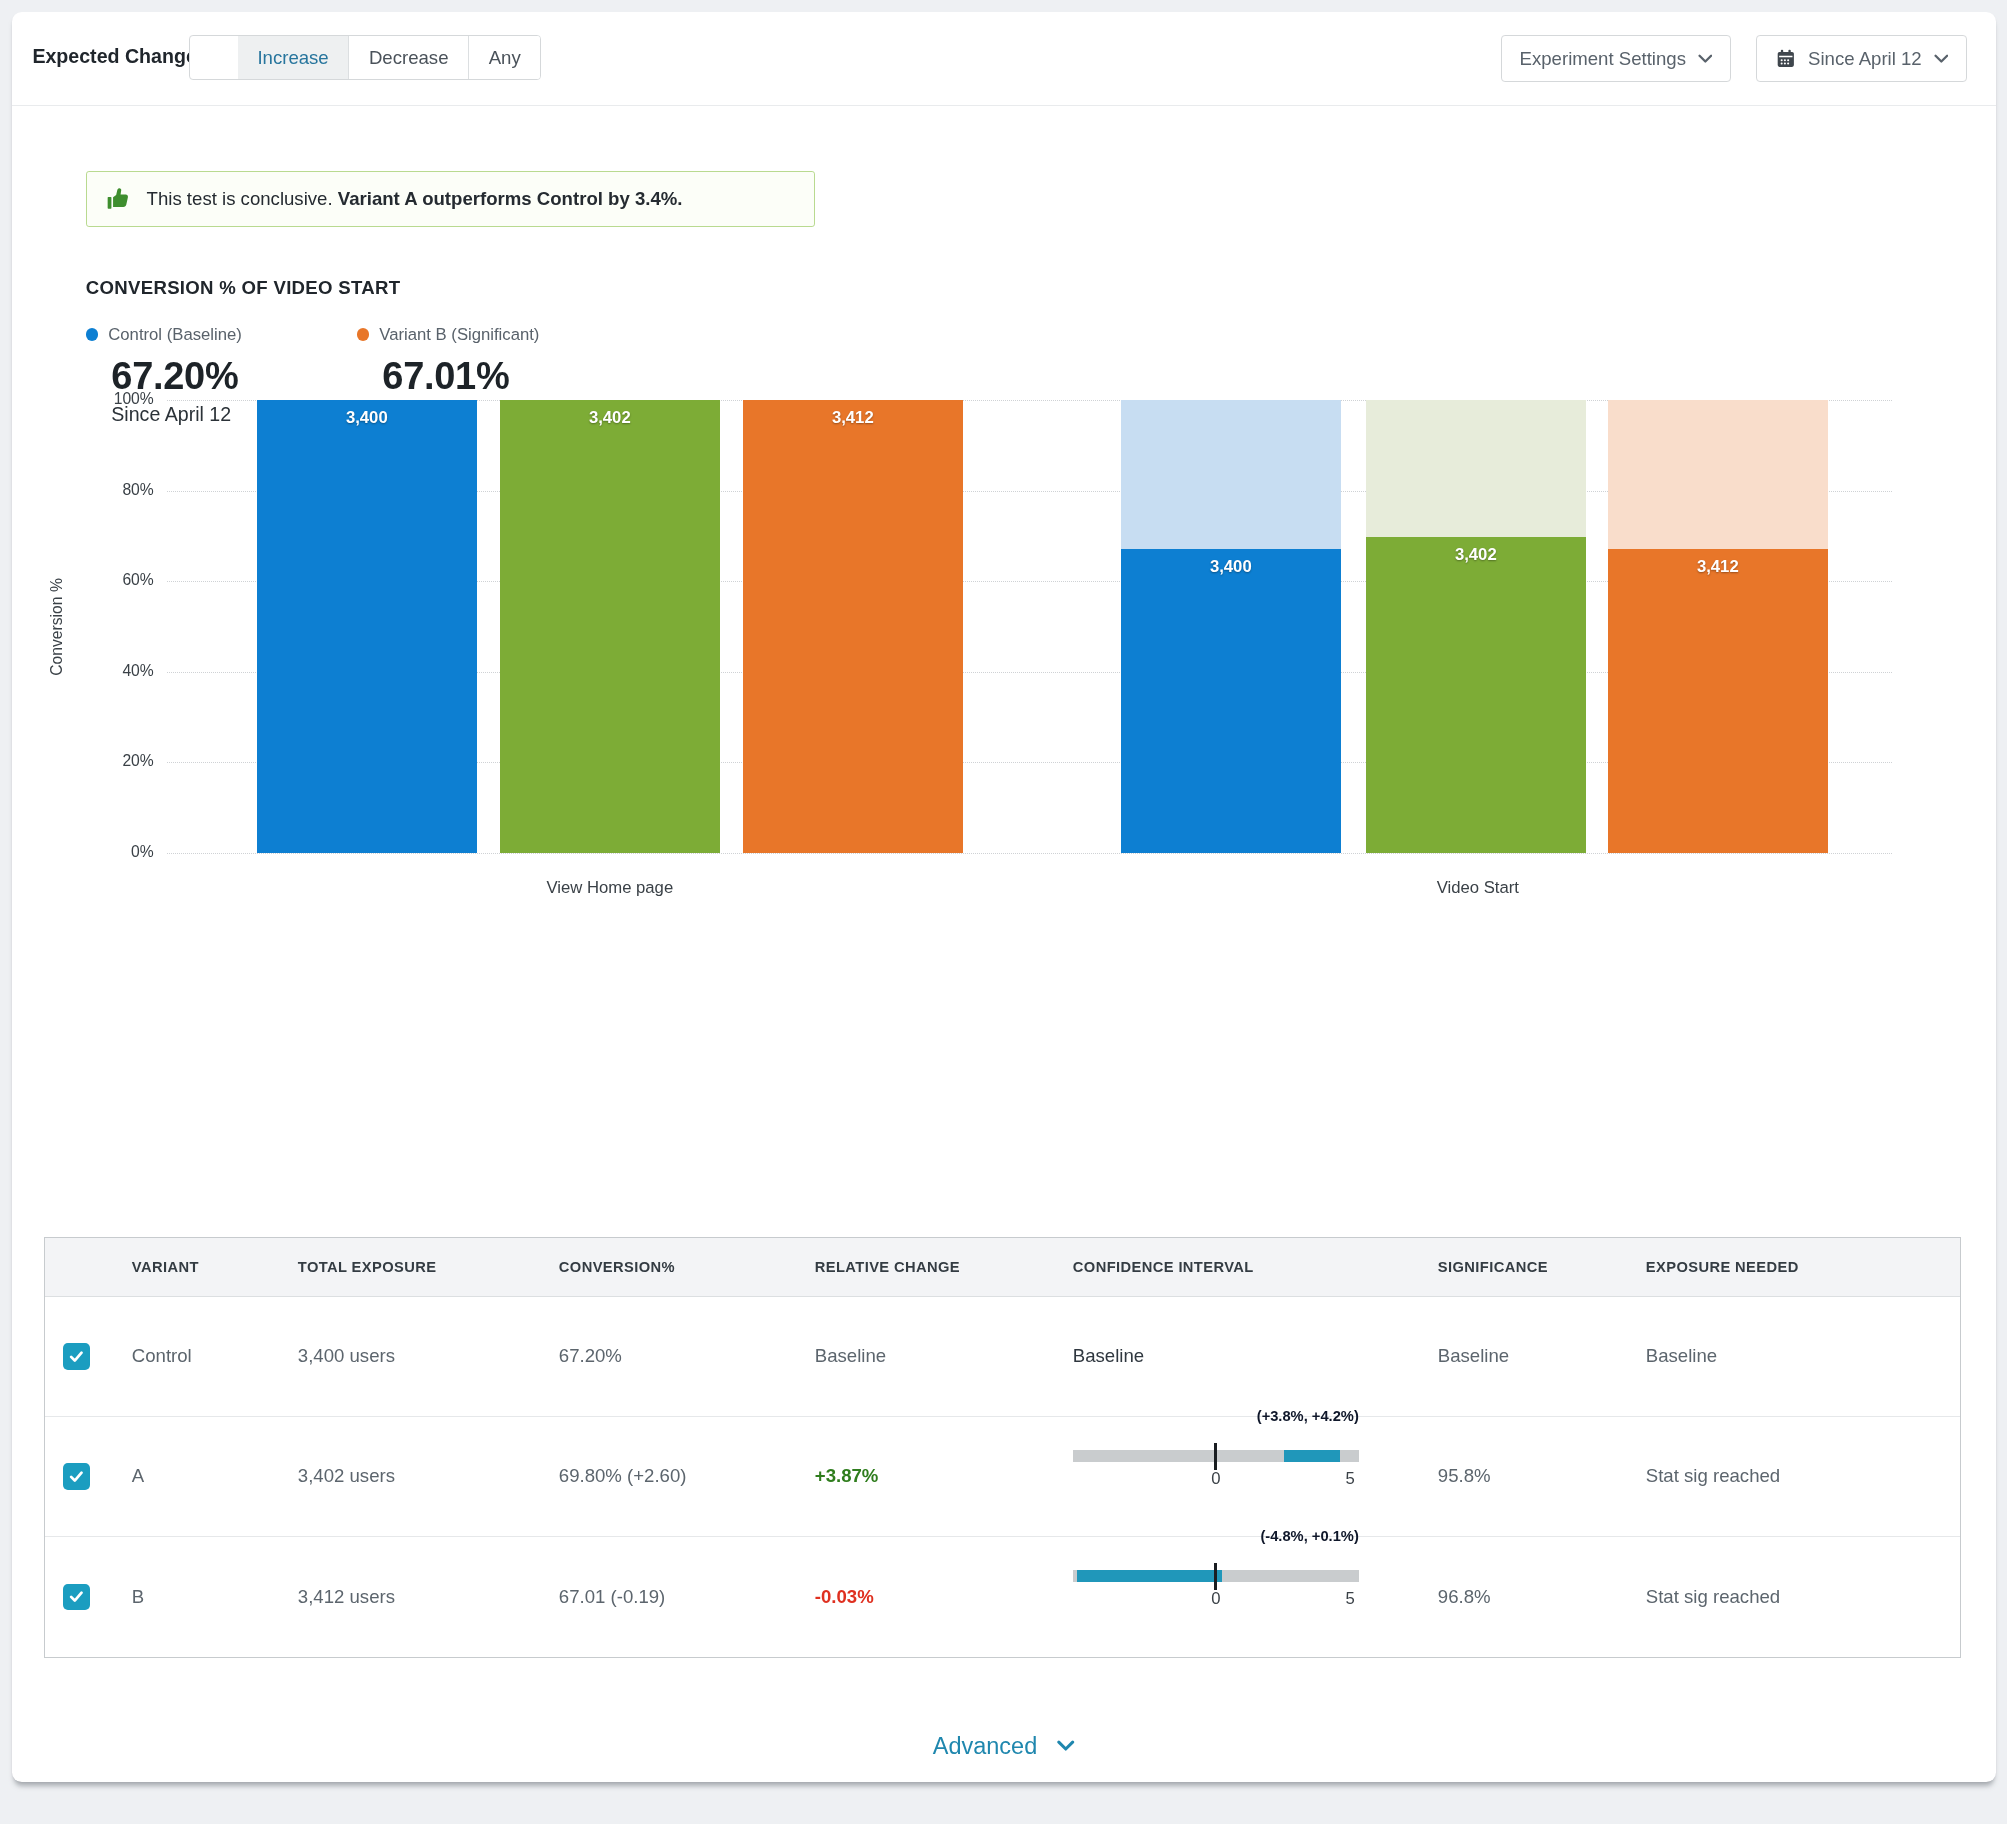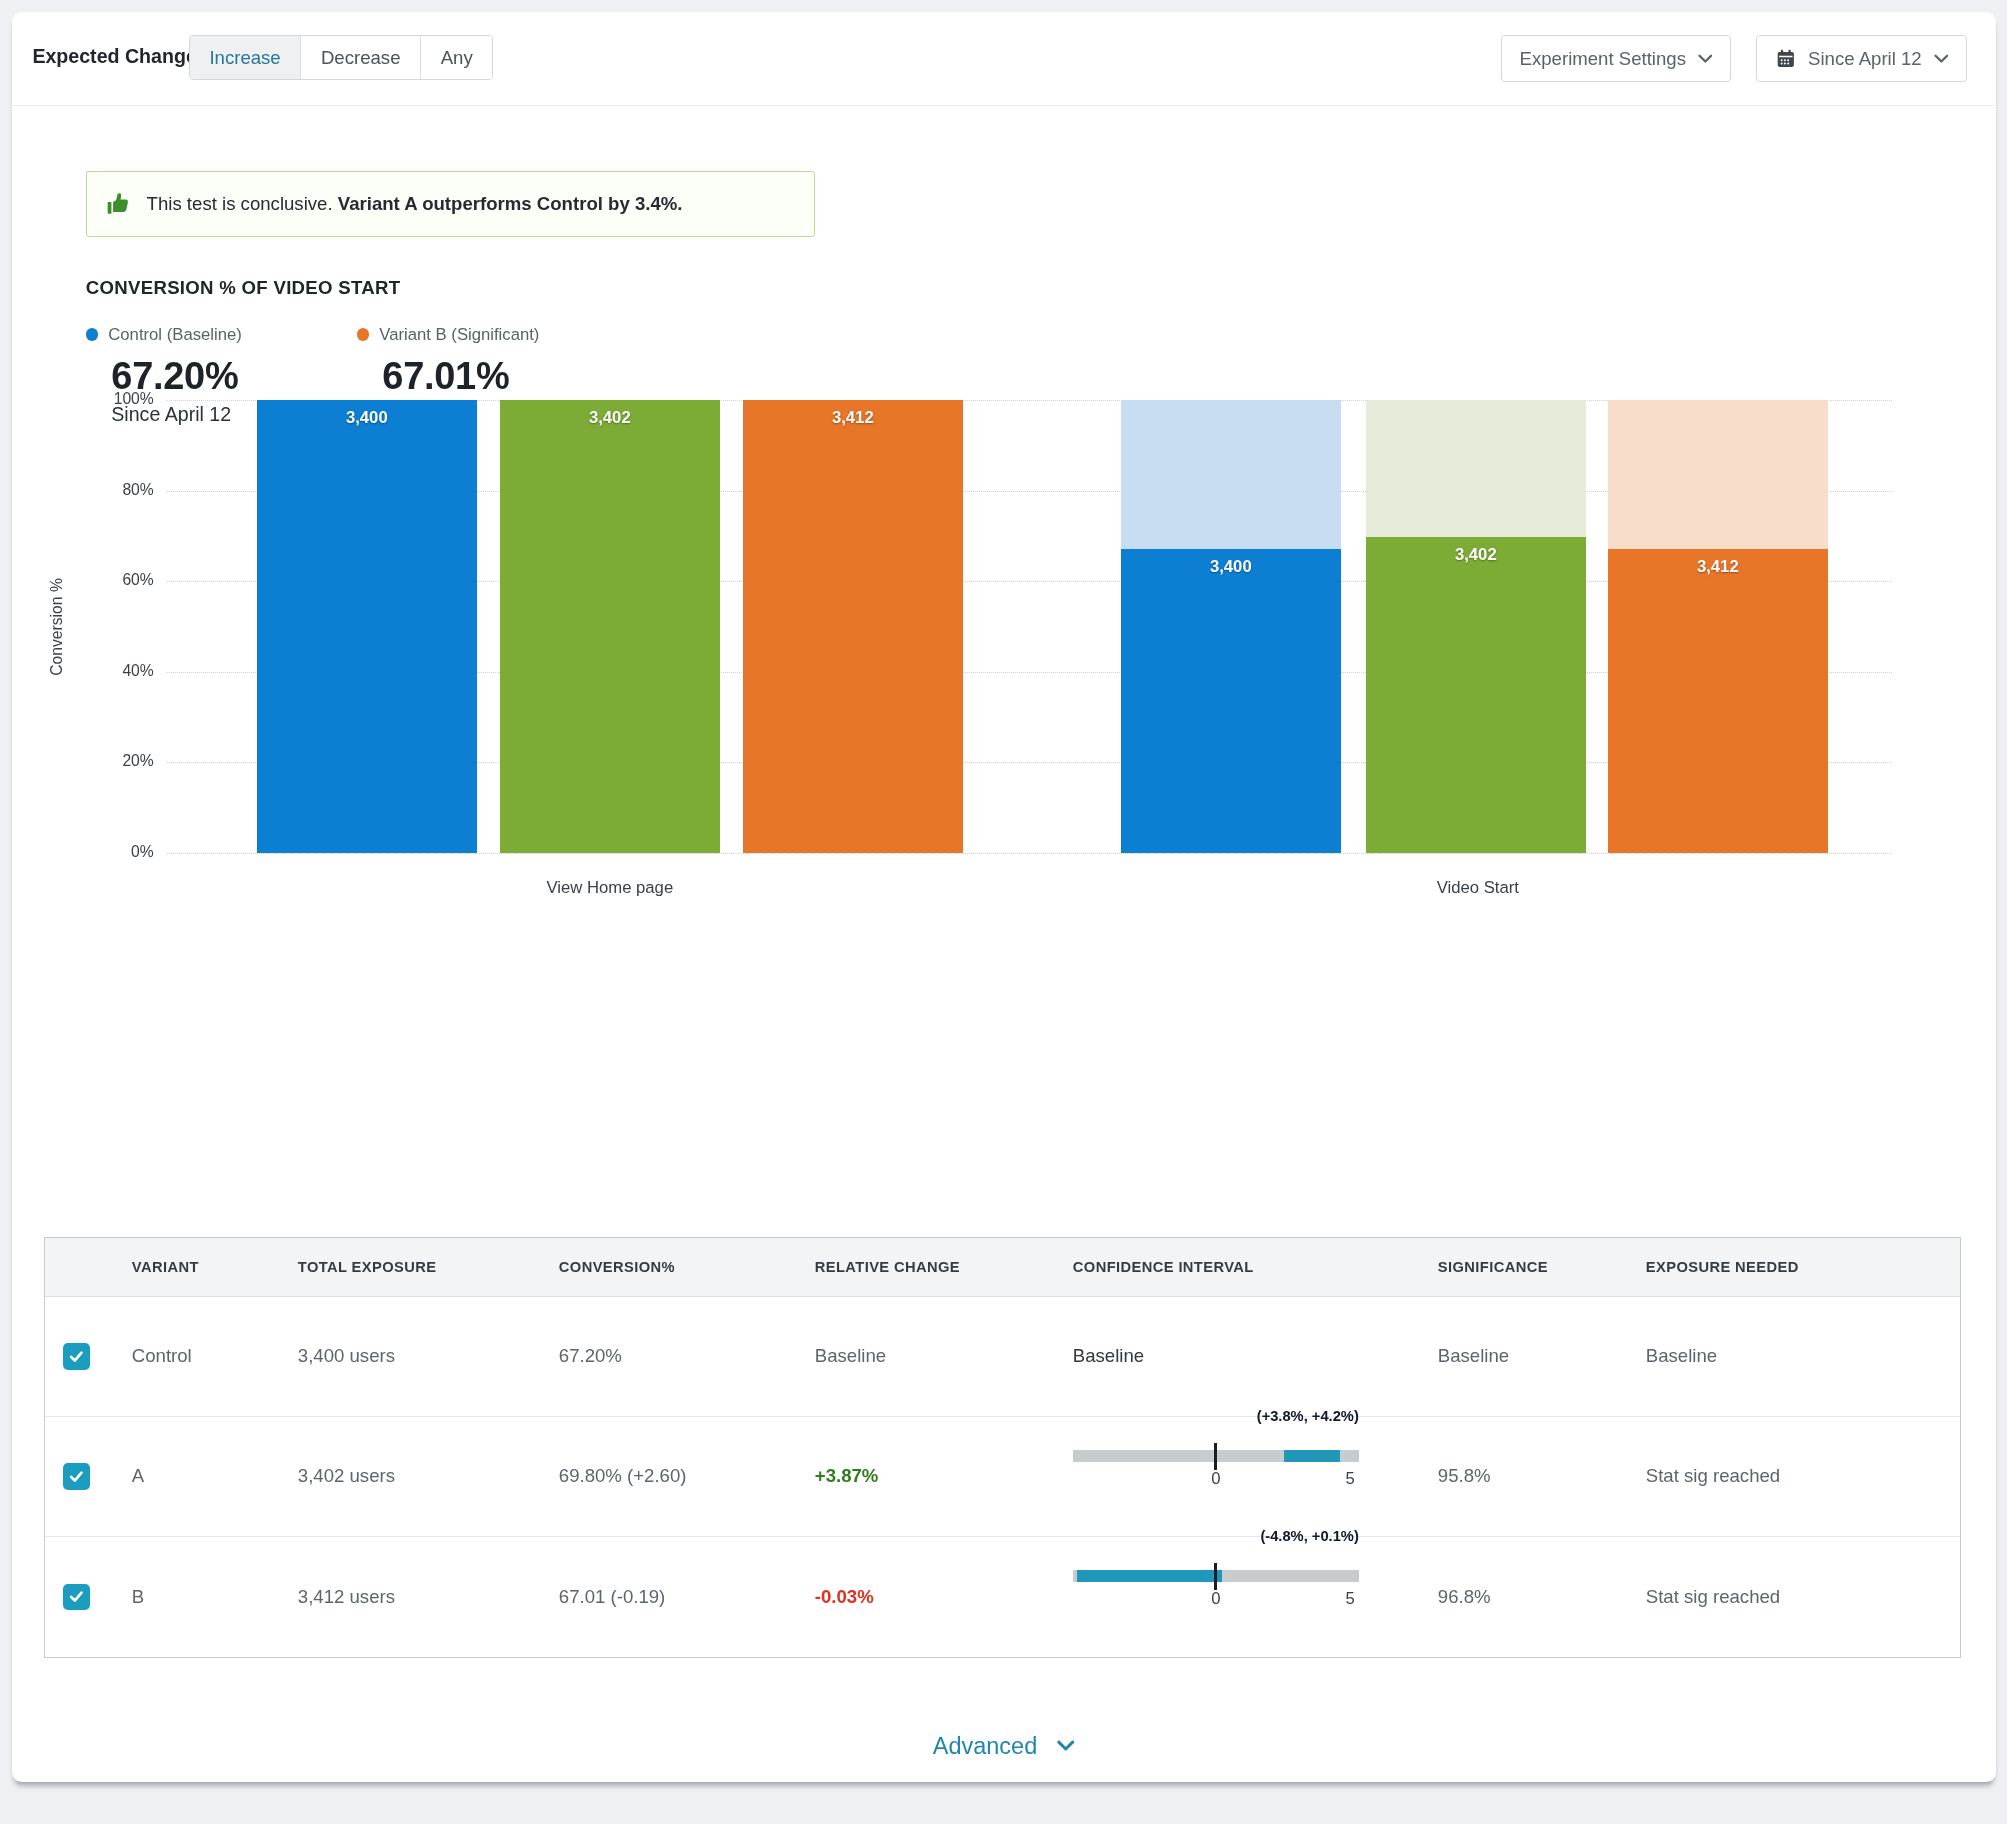--- a/index.html
+++ b/index.html
@@ -8,28 +8,28 @@
 
   .card { position:absolute; left:11.8px; top:11.8px; width:1984px; height:1770px; background:#fff;
           border-radius:9.8px; box-shadow:0 5.9px 4.9px -2px rgba(125,130,136,.6), 0 1px 2px rgba(0,0,0,.05); }
 
   
   .topbar { position:absolute; left:0; top:0; width:100%; height:94px; border-bottom:1px solid #e9ebed; }
   .expected-label { position:absolute; left:20.6px; top:33px; font-size:19.6px; font-weight:bold; color:#20262c; }
   .segmented { position:absolute; left:177px; top:23.5px; height:45px; display:flex; border:1px solid #d5d8da; border-radius:3.9px; overflow:hidden; background:#fff; }
   .seg { border:none; background:#fff; font-family:inherit; font-size:18.6px; color:#4a525a; padding:0 19.6px; cursor:pointer; border-left:1px solid #dcdfe1; }
   .seg:first-child { border-left:none; }
-  .seg.active { background:#eef0f1; color:#27759d; }
+  .seg.active { background:#eef0f1; color:#27759d;margin-left:48px; }
   .topbar-right { position:absolute; right:29px; top:23.5px; display:flex; gap:25px; }
   .outline-btn { height:47px; display:flex; align-items:center; gap:11.8px; border:1px solid #d5d8da; border-radius:3.9px; background:#fff; font-family:inherit; font-size:18.6px; color:#59626b; padding:0 17.6px; cursor:pointer; }
   .chev { width:14.7px; height:9.8px; }
   .cal { width:21.6px; height:21.6px; }
 
   
-  .banner { position:absolute; left:74px; top:159px; width:729px; height:66px; border:1px solid #b9da90; background:#fcfef8; border-radius:2.9px; display:flex; align-items:center; padding:0 19.6px; gap:13.7px; }
+  .banner { position:absolute; left:74px; top:159px; width:729px; height:56px; border:1px solid #b9da90; background:#fcfef8; border-radius:2.9px; display:flex; align-items:center; padding:0 19.6px; gap:13.7px; }
   .banner-text { font-size:18.6px; color:#252b31; }
   .banner-text b { font-weight:bold; }
   .thumb { width:26.5px; height:26.5px; flex:0 0 auto; }
 
   
   .metric-title { position:absolute; left:74px; top:265px; font-size:18.6px; font-weight:bold; letter-spacing:0.3px; color:#20262c; }
   .legend { position:absolute; left:74px; top:312px; display:flex; }
   .legend-item { }
   .legend-item:nth-child(1){ width:271px; }
   .legend-item:nth-child(2){ width:289px; }

